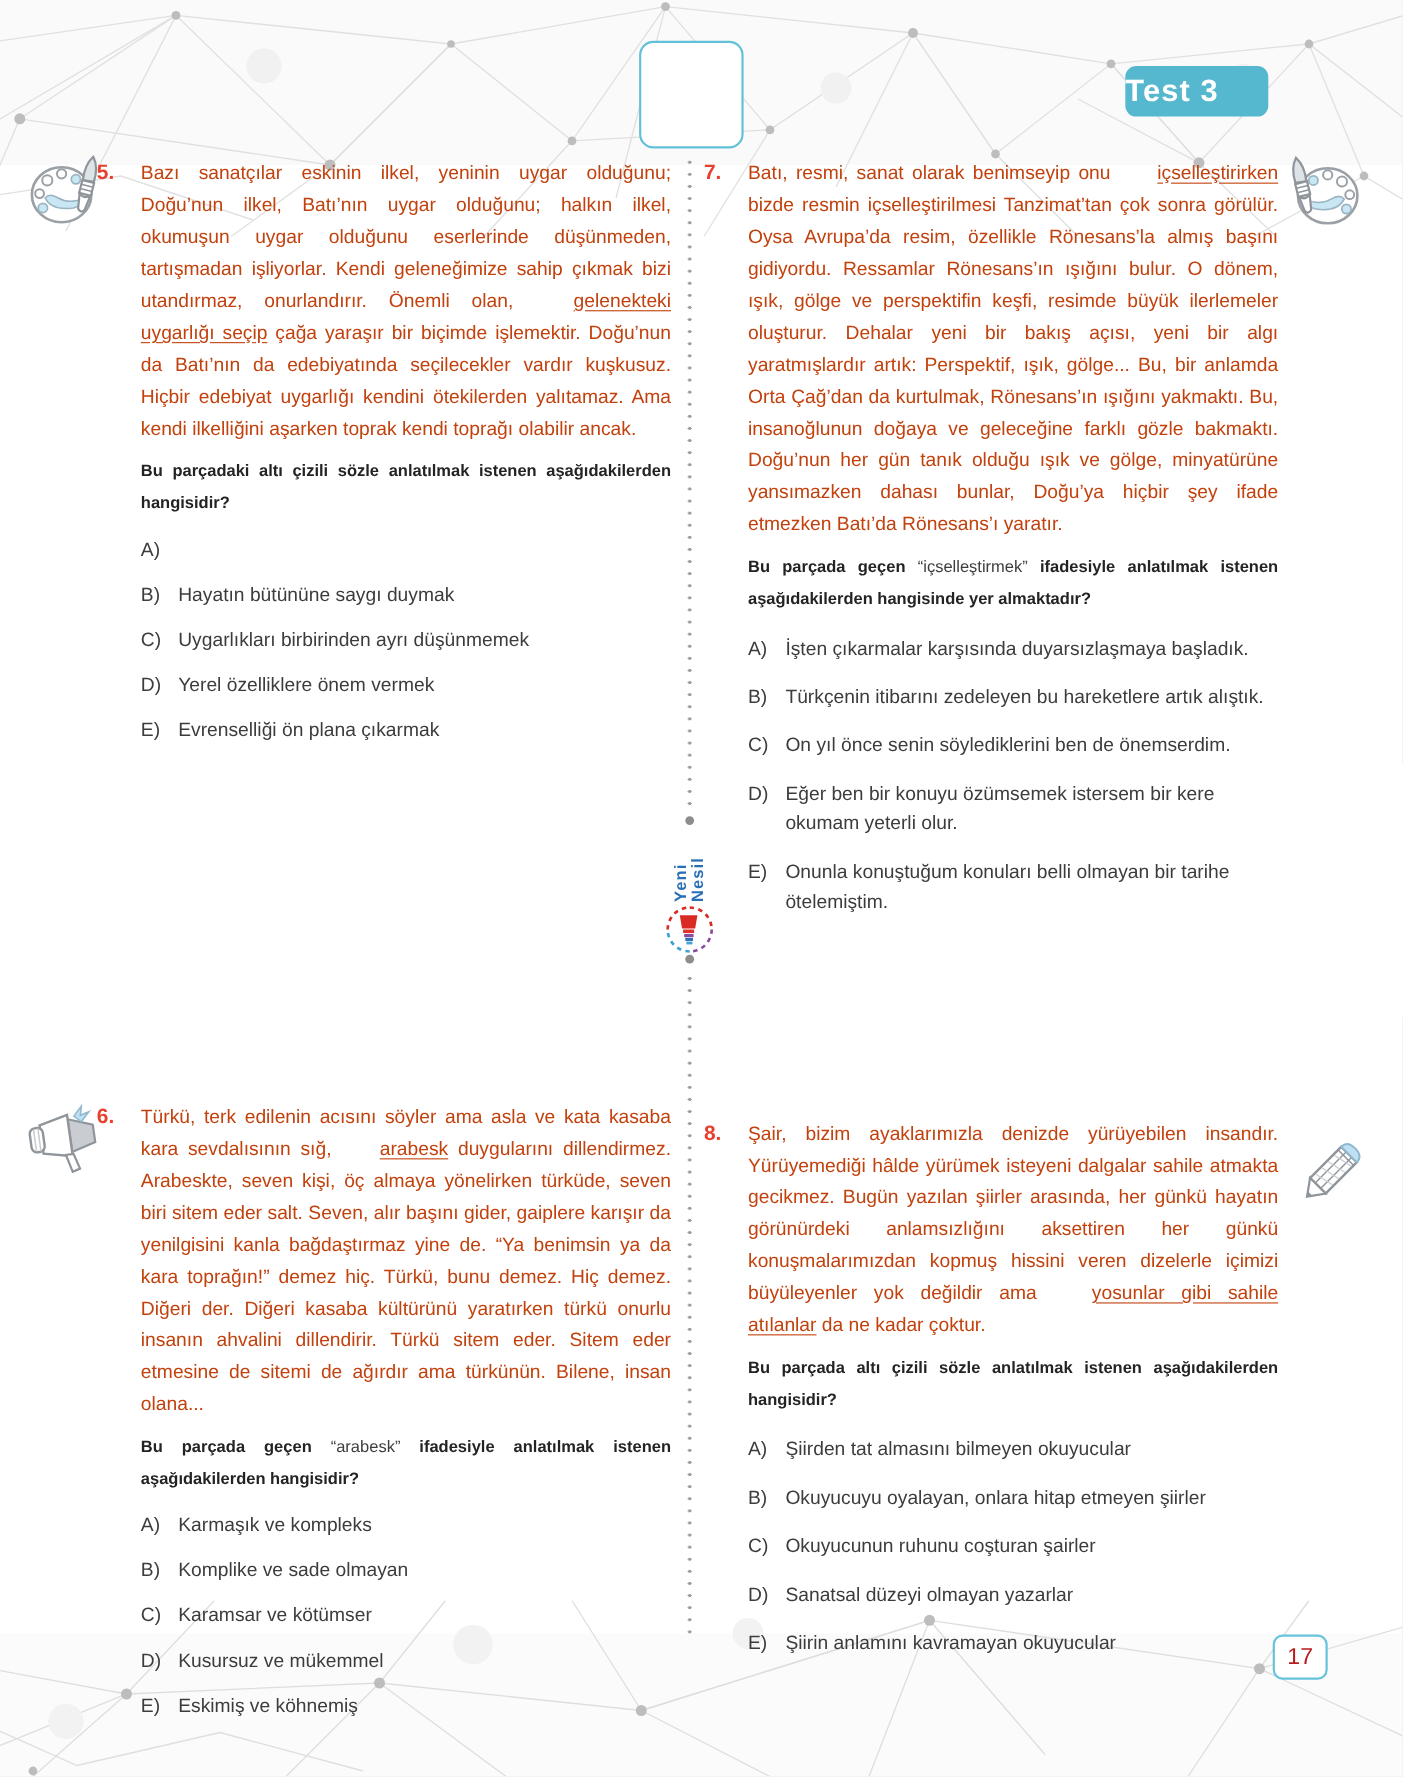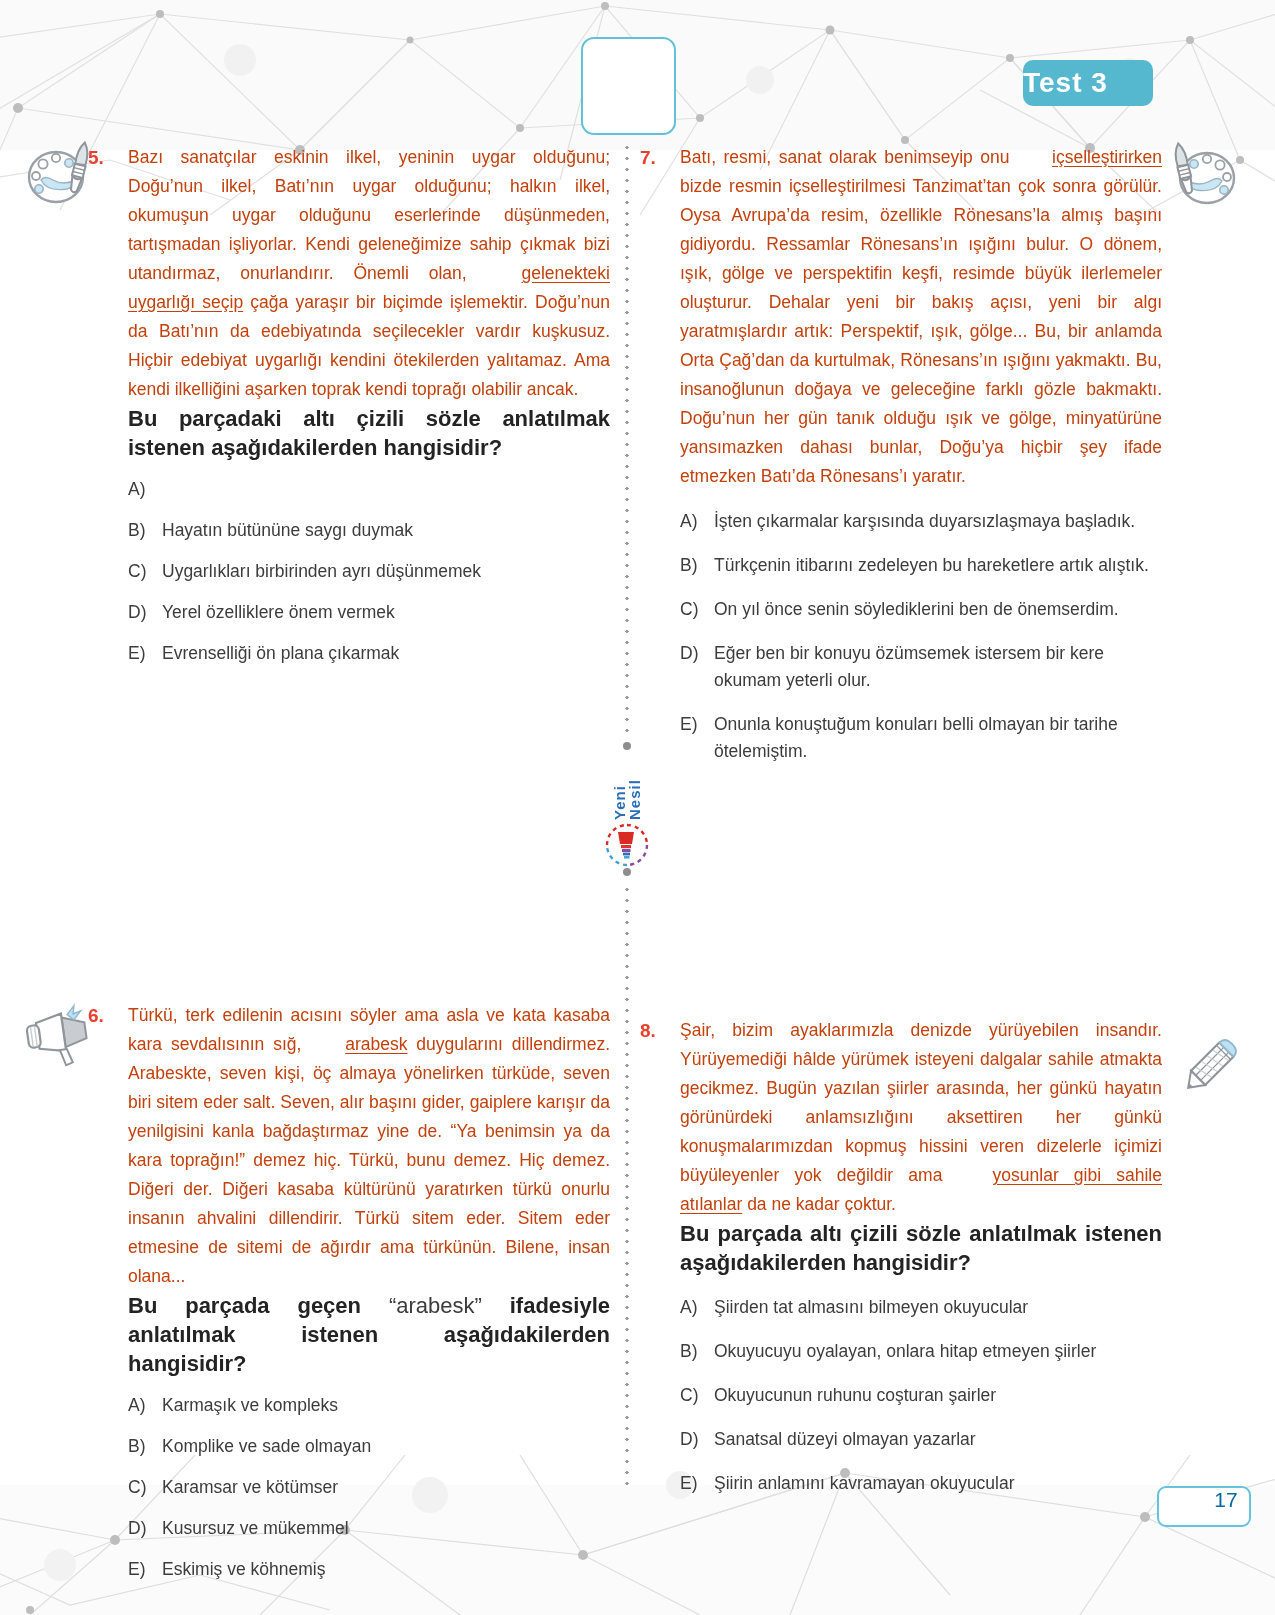--- a/index.html
+++ b/index.html
@@ -19,22 +19,22 @@
   }
   .test-badge{
     position:absolute;left:1023px;top:60px;width:130px;height:46px;
     background:#55b8ce;border-radius:10px;color:#fff;
     display:flex;align-items:center;justify-content:flex-start;
     font-size:28px;font-weight:bold;letter-spacing:1px;
   }
   .page-num{
     position:absolute;left:1157px;top:1486px;width:46px;height:37px;
     background:#fff;border:2px solid #65c3dc;border-radius:9px;
-    display:flex;justify-content:center;
-    font-size:21px;color:#0369a1;padding-left:44px;
+    display:flex;align-items:center;justify-content:center;
+    font-size:21px;color:#b91c1c;
   }
 
   
   .divider-seg{
     position:absolute;width:4px;
     background-image:radial-gradient(circle,#9d9d9d 1.6px,transparent 1.7px);
     background-size:4px 11px;background-repeat:repeat-y;background-position:center top;
   }
   .div-seg1{left:625px;top:142px;height:596px;}
   .div-seg2{left:625px;top:884px;height:608px;}
@@ -56,21 +56,21 @@
   
   .question{position:absolute;display:flex;}
   .q5{left:88px;top:143px;}
   .q7{left:640px;top:143px;}
   .q6{left:88px;top:1001px;}
   .q8{left:640px;top:1016px;}
   .qnum{flex:none;width:40px;color:#e8402d;font-weight:bold;font-size:19px;line-height:29px;}
   .qcontent{width:482px;}
   .qbody{margin:0;font-size:17.5px;line-height:29px;text-align:justify;color:#c2410c;}
   .u{text-decoration:underline;text-underline-offset:3px;padding-left:35px;}
-  .qstem{margin:0 0 4px;font-size:22px;line-height:29px;font-weight:bold;color:#232323;text-align:justify;}
+  .qstem{margin:10px 0 4px;font-size:15px;line-height:29px;font-weight:bold;color:#232323;text-align:justify;}
   .qstem .nb{font-weight:normal;color:#3c3c3c;}
   .opt{display:flex;margin-top:14px;font-size:17.5px;line-height:27px;color:#3c3c3c;}
   .opt .letter{flex:none;width:34px;}
   .opts-wide .opt{margin-top:17px;}
 
   .margin-icon{position:absolute;}
   .icon-q5{left:25px;top:140px;}
   .icon-q7{left:1170px;top:141px;transform:scaleX(-1);}
   .icon-q6{left:24px;top:996px;}
   .icon-q8{left:1176px;top:1036px;}
@@ -277,20 +277,21 @@
             <span>Eskimiş ve köhnemiş</span>
           </div>
       </div>
     </div>
   </article>
 
   <article class="question q7">
     <div class="qnum">7.</div>
     <div class="qcontent">
       <p class="qbody"><span>Batı, resmi, sanat olarak benimseyip onu </span><span class="u">içselleştirirken</span><span> bizde resmin içselleştirilmesi Tanzimat’tan çok sonra görülür. Oysa Avrupa’da resim, özellikle Rönesans’la almış başını gidiyordu. Ressamlar Rönesans’ın ışığını bulur. O dönem, ışık, gölge ve perspektifin keşfi, resimde büyük ilerlemeler oluşturur. Dehalar yeni bir bakış açısı, yeni bir algı yaratmışlardır artık: Perspektif, ışık, gölge... Bu, bir anlamda Orta Çağ’dan da kurtulmak, Rönesans’ın ışığını yakmaktı. Bu, insanoğlunun doğaya ve geleceğine farklı gözle bakmaktı. Doğu’nun her gün tanık olduğu ışık ve gölge, minyatürüne yansımazken dahası bunlar, Doğu’ya hiçbir şey ifade etmezken Batı’da Rönesans’ı yaratır.</span></p>
+      <p class="qstem"><span>Bu parçada geçen </span><span class="nb">“içselleştirmek” </span><span>ifadesiyle anlatılmak istenen aşağıdakilerden hangisinde yer almaktadır?</span></p>
       <div class="opts opts-wide">
         <div class="opt">
             <span class="letter">A)</span>
             <span>İşten çıkarmalar karşısında duyarsızlaşmaya başladık.</span>
           </div>
         <div class="opt">
             <span class="letter">B)</span>
             <span>Türkçenin itibarını zedeleyen bu hareketlere artık alıştık.</span>
           </div>
         <div class="opt">

